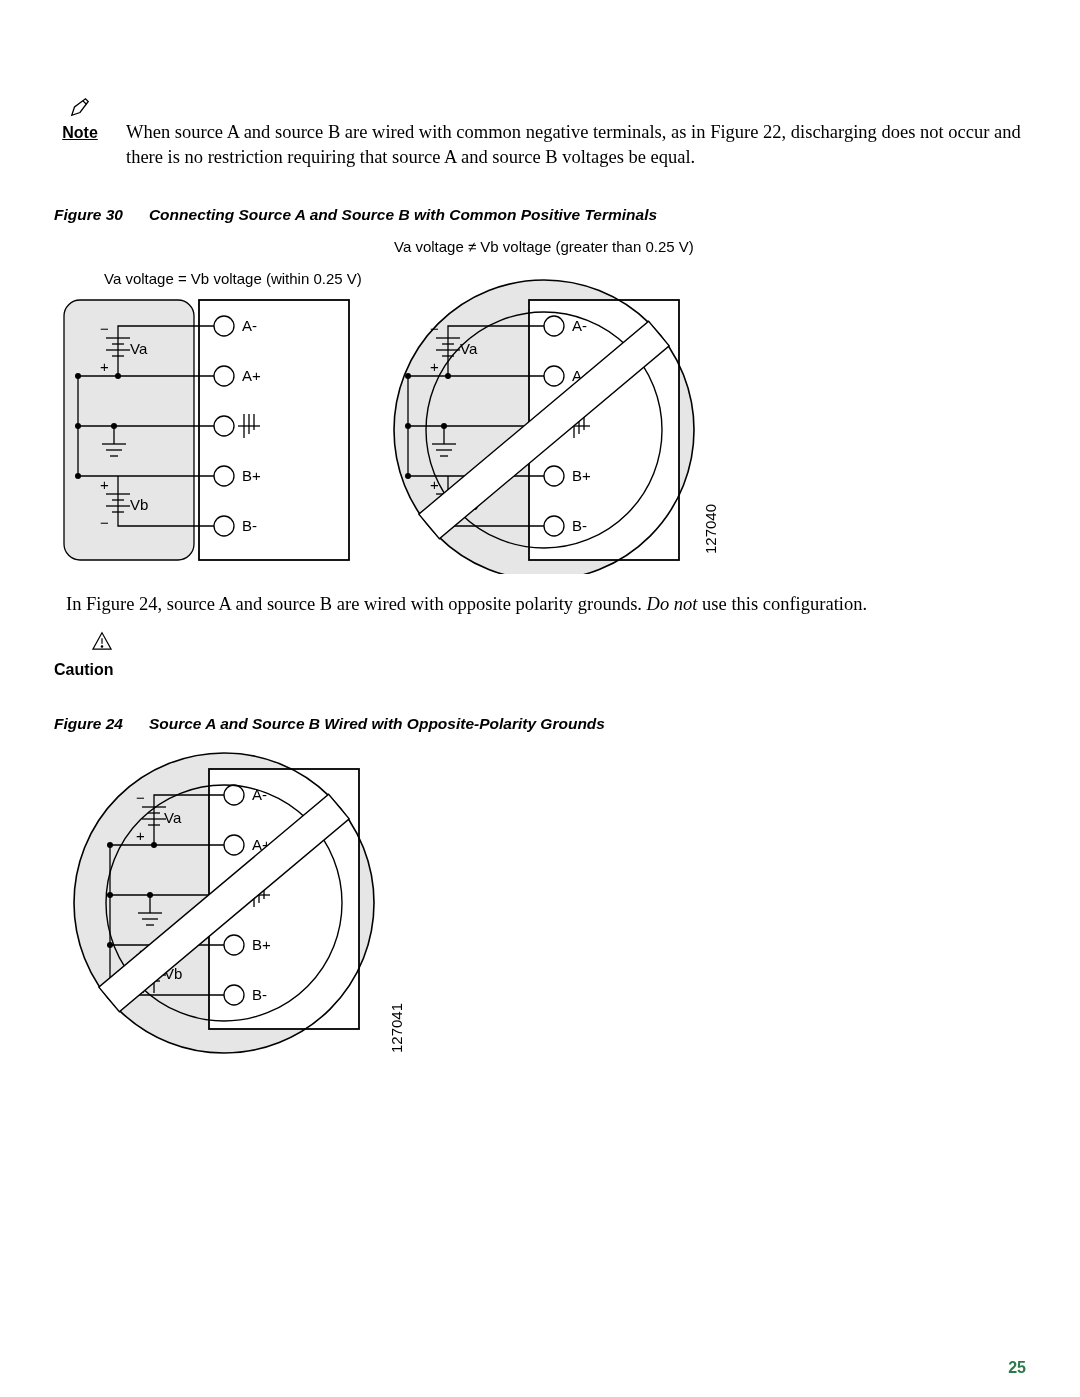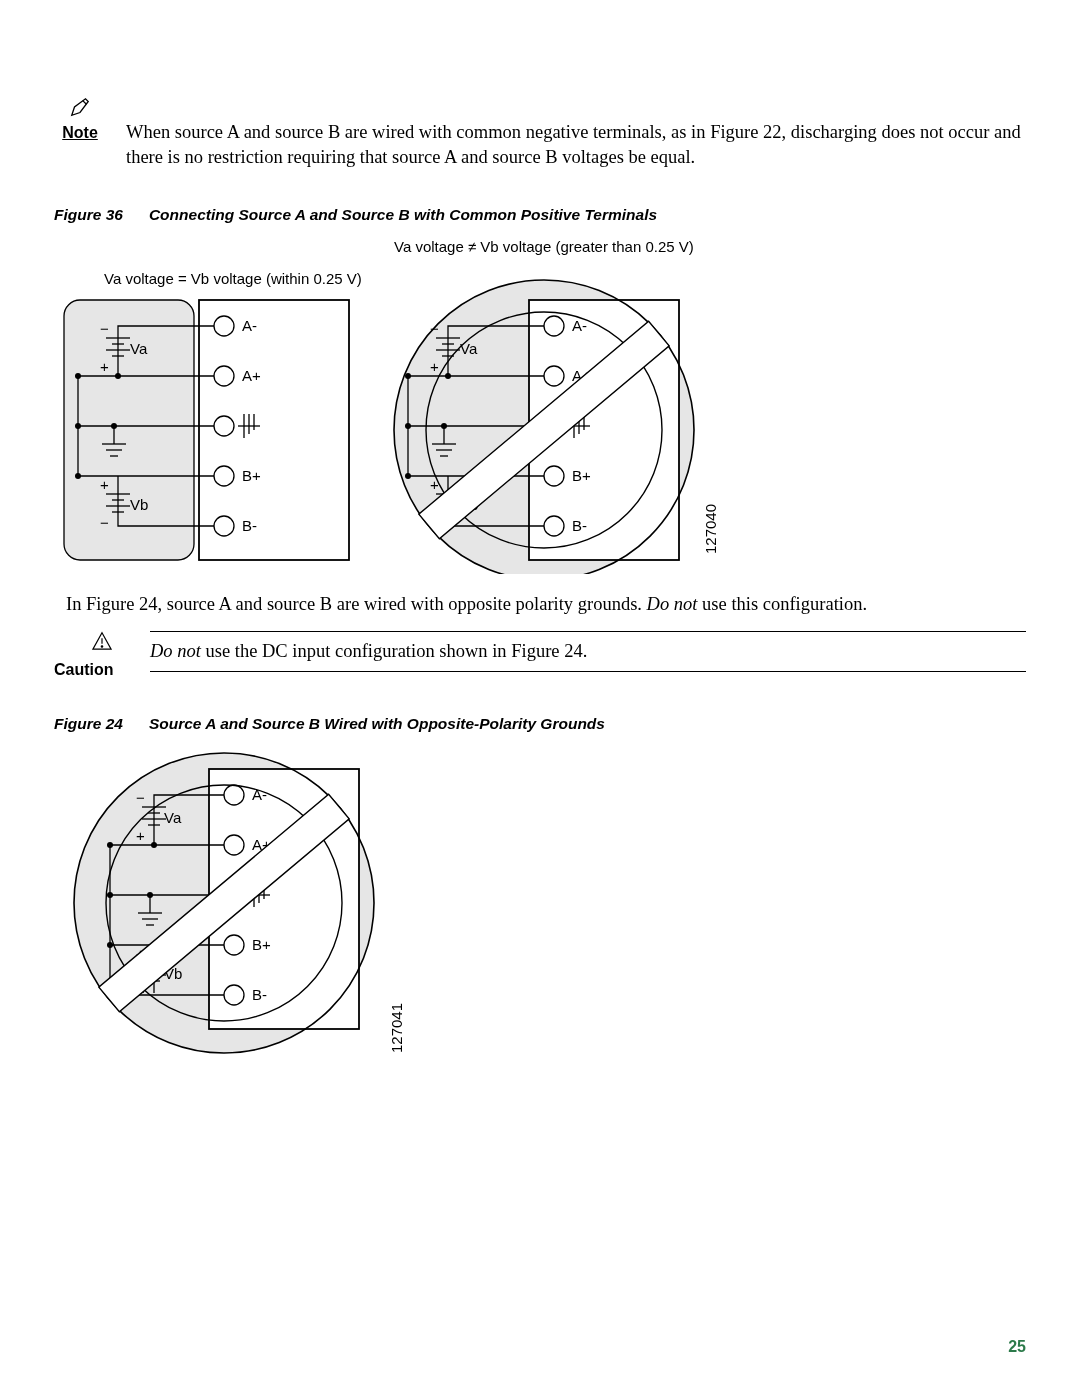--- a/index.html
+++ b/index.html
@@ -11,21 +11,21 @@
   }
   .page {
     width: 1080px;
     min-height: 1397px;
     position: relative;
     box-sizing: border-box;
     padding: 90px 54px 60px 54px;
   }
   .page-number {
     position: absolute;
-    bottom: 41px;
+    bottom: 20px;
     right: 54px;
     color: #2c7a4a;
     font-family: Arial, Helvetica, sans-serif;
     font-weight: bold;
     font-size: 16px;
   }
 
   
   .callout {
     display: flex;
@@ -134,21 +134,21 @@
           </svg>
       </span>
       <div class="label-cell">Note</div>
     </div>
     <div class="text-cell">
       <span>When source A and source B are wired with common negative terminals, as in </span><span>Figure 22</span><span>, discharging does not occur and there is no restriction requiring that source A and source B voltages be equal.</span>
     </div>
   </div>
 
   <div class="figure-title">
-    <span class="fig-label">Figure 36</span><span>Connecting Source A and Source B with Common Positive Terminals</span>
+    <span class="fig-label">Figure 30</span><span>Connecting Source A and Source B with Common Positive Terminals</span>
   </div>
 
   <div class="figure-area">
     <svg class="diagram" width="690" height="340" viewBox="0 0 690 340">
 
       <text x="340" y="18">Va voltage ≠ Vb voltage (greater than 0.25 V)</text>
 
       <text x="50" y="50">Va voltage = Vb voltage (within 0.25 V)</text>
 
       <g transform="translate(0,60)">
@@ -307,23 +307,20 @@
               <g fill="none" stroke="#000" stroke-width="1.3">
                 <path d="M12 2 L22 20 L2 20 Z"></path>
                 <line x1="12" y1="8" x2="12" y2="14"></line>
                 <circle cx="12" cy="17" r="0.8" fill="#000"></circle>
               </g>
             </svg>
         </span>
       </div>
       <div class="caution-label">Caution</div>
     </div>
-    <div class="content-col">
-      <span class="italic">Do not</span><span> use the DC input configuration shown in </span><span>Figure 24</span><span>.</span>
-    </div>
   </div>
 
   <div class="figure-title">
     <span class="fig-label">Figure 24</span><span>Source A and Source B Wired with Opposite-Polarity Grounds</span>
   </div>
 
   <div class="figure-area">
     <svg class="diagram" width="370" height="330" viewBox="0 0 370 330">
       <g transform="translate(10,20)">
         <circle cx="160" cy="140" r="150" class="fill-grey"></circle>

